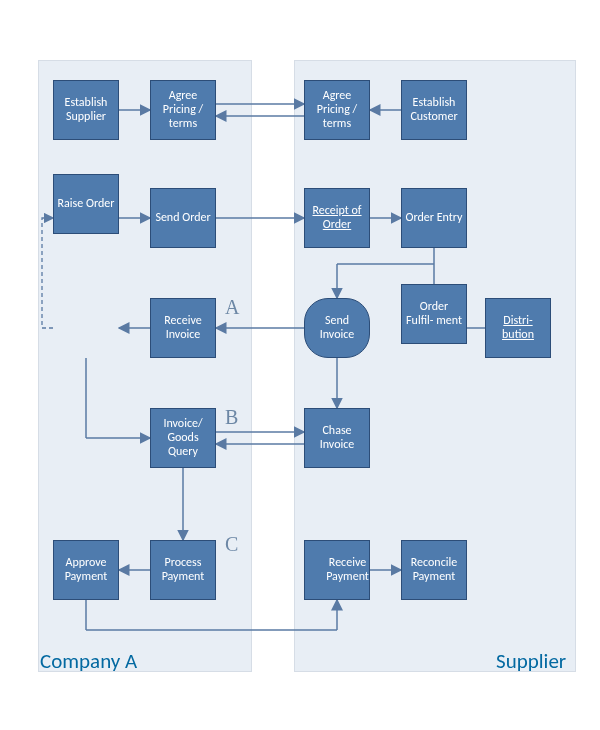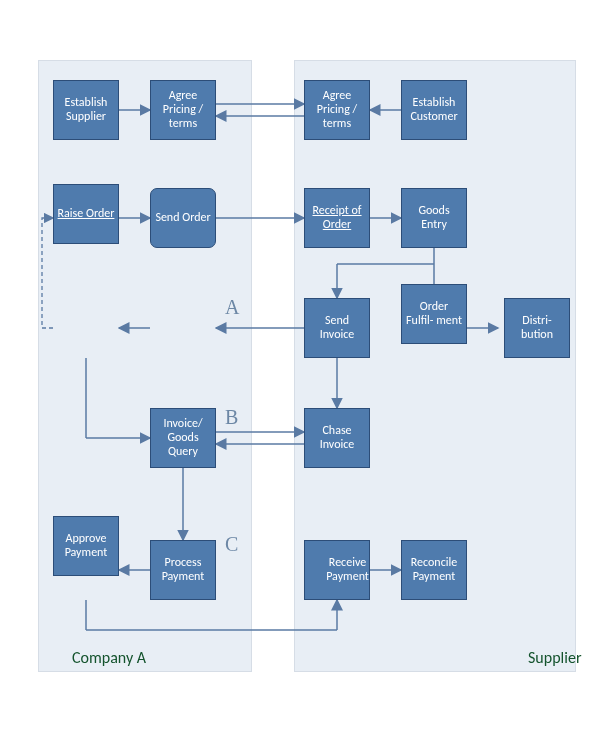--- a/index.html
+++ b/index.html
@@ -31,23 +31,22 @@
     align-items: center;
     justify-content: center;
     text-align: center;
     line-height: 1.15;
     padding: 3px;
     box-sizing: border-box;
     font-size: 12px;
   }
   .lane-label {
     position: absolute;
-    color: #14532d;
-    font-size: 16px;
-    padding-left: 32px;
+    color: #0369a1;
+    font-size: 21px;
   }
   .badge {
     position: absolute;
     color: #6c87a5;
     font-size: 20px;
     font-family: "Comic Sans MS", "Segoe Script", cursive;
   }
   svg.arrows {
     position: absolute;
     left: 0; top: 0;
@@ -122,53 +121,56 @@
   <div class="box" style="left:150px; top:80px;  width:66px; height:60px;">
       <span>Agree Pricing / terms</span>
     </div>
   <div class="box" style="left:304px; top:80px;  width:66px; height:60px;">
       <span>Agree Pricing / terms</span>
     </div>
   <div class="box" style="left:401px; top:80px;  width:66px; height:60px;">
       <span>Establish Customer</span>
     </div>
 
-  <div class="box" style="left:53px;  top:184px; width:66px; height:60px;text-decoration:underline;">
+  <div class="box" style="left:53px;  top:174px; width:66px; height:60px;">
       <span>Raise Order</span>
     </div>
-  <div class="box" style="left:150px; top:188px; width:66px; height:60px;border-radius:7px;">
+  <div class="box" style="left:150px; top:188px; width:66px; height:60px;">
       <span>Send Order</span>
     </div>
   <div class="box" style="left:304px; top:188px; width:66px; height:60px;text-decoration:underline;">
       <span>Receipt of Order</span>
     </div>
   <div class="box" style="left:401px; top:188px; width:66px; height:60px;">
-      <span>Goods Entry</span>
+      <span>Order Entry</span>
     </div>
 
-  <div class="box" style="left:304px; top:298px; width:66px; height:60px;">
+  <div class="box" style="left:150px; top:298px; width:66px; height:60px;">
+      <span>Receive Invoice</span>
+    </div>
+  <div class="box" style="left:304px; top:298px; width:66px; height:60px;border-radius:24px;">
       <span>Send Invoice</span>
     </div>
   <div class="box" style="left:401px; top:284px; width:66px; height:60px;">
       <span>Order Fulfil-
 ment</span>
     </div>
-  <div class="box" style="left:504px; top:298px; width:66px; height:60px;">
+  <div class="box" style="left:485px; top:298px; width:66px; height:60px;text-decoration:underline;">
       <span>Distri-
 bution</span>
     </div>
 
   <div class="box" style="left:150px; top:408px; width:66px; height:60px;">
       <span>Invoice/ Goods Query</span>
     </div>
   <div class="box" style="left:304px; top:408px; width:66px; height:60px;">
       <span>Chase Invoice</span>
     </div>
 
-  <div class="box" style="left:53px;  top:516px; width:66px; height:60px;">
+  <div class="box" style="left:53px;  top:540px; width:66px; height:60px;">
       <span>Approve Payment</span>
     </div>
   <div class="box" style="left:150px; top:540px; width:66px; height:60px;">
       <span>Process Payment</span>
     </div>
   <div class="box" style="left:304px; top:540px; width:66px; height:60px;padding-left:24px;">
       <span>Receive Payment</span>
     </div>
   <div class="box" style="left:401px; top:540px; width:66px; height:60px;">
       <span>Reconcile Payment</span>

